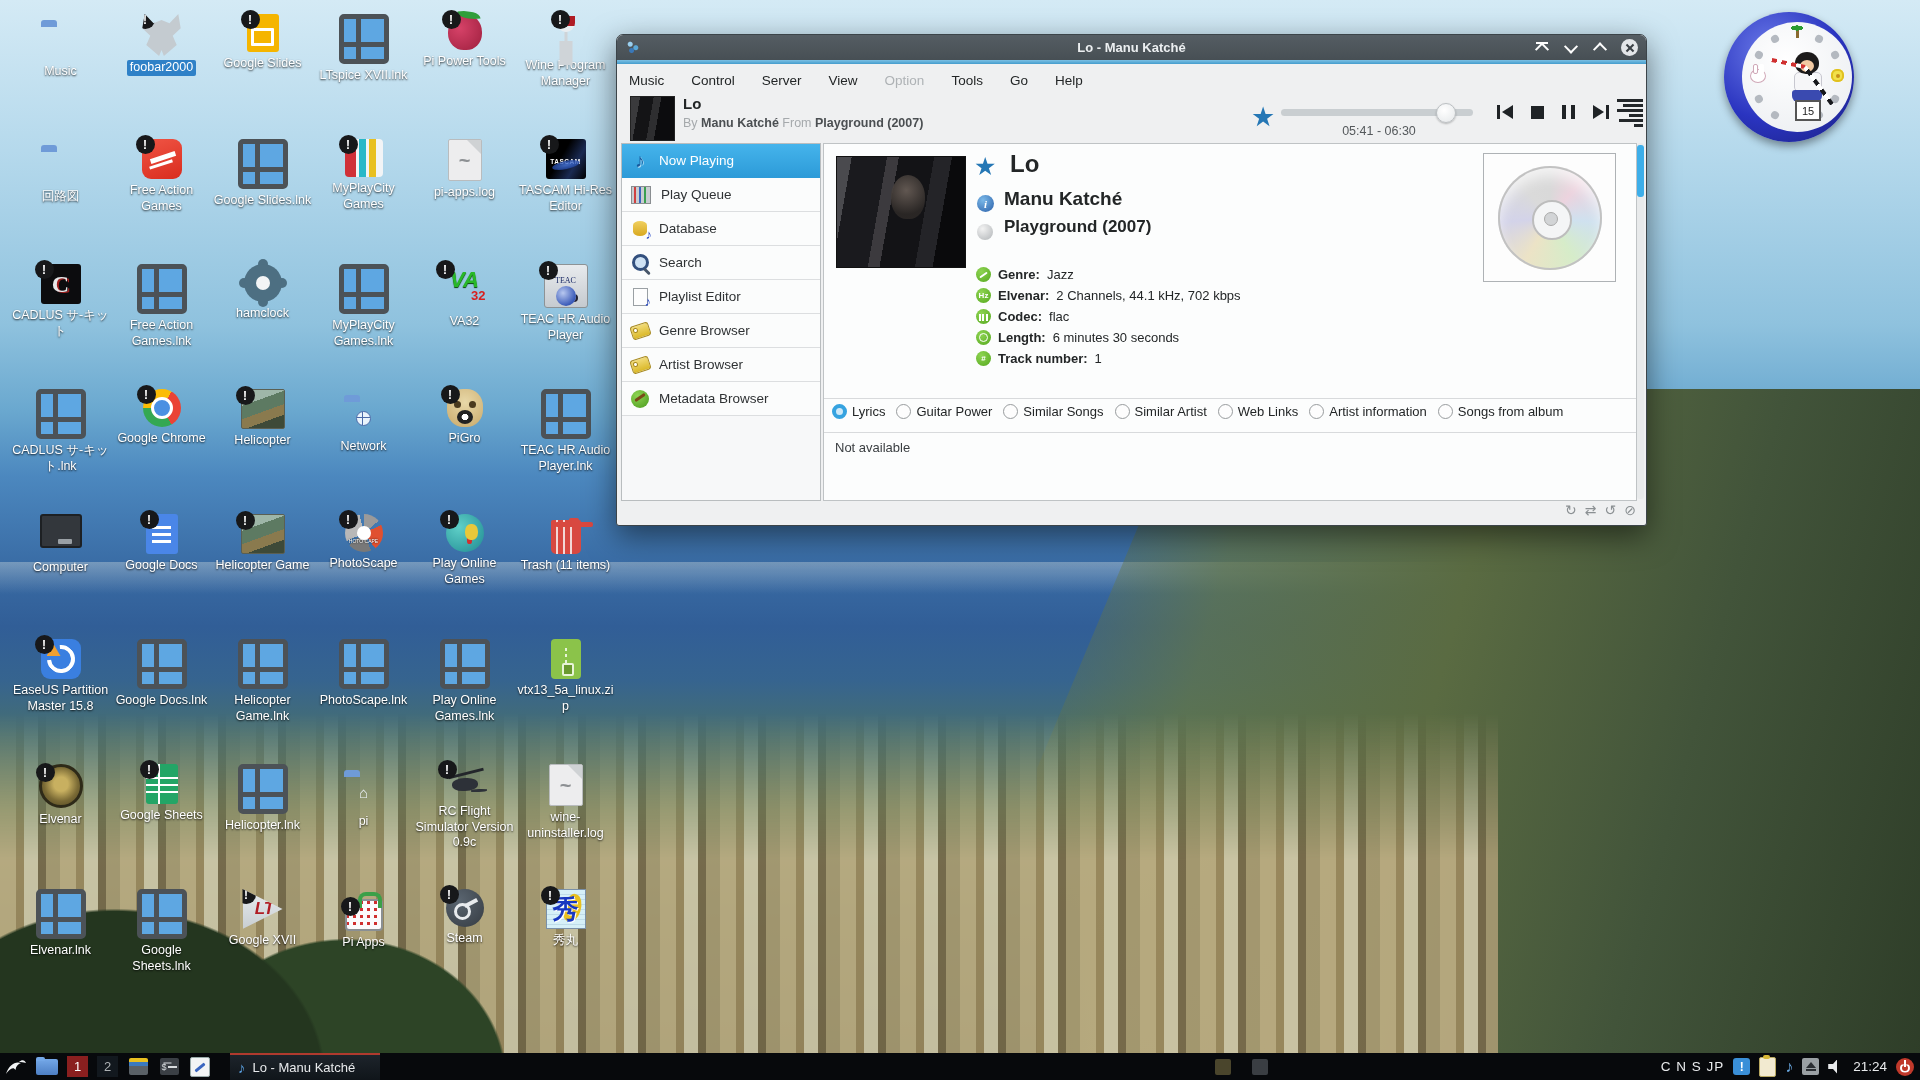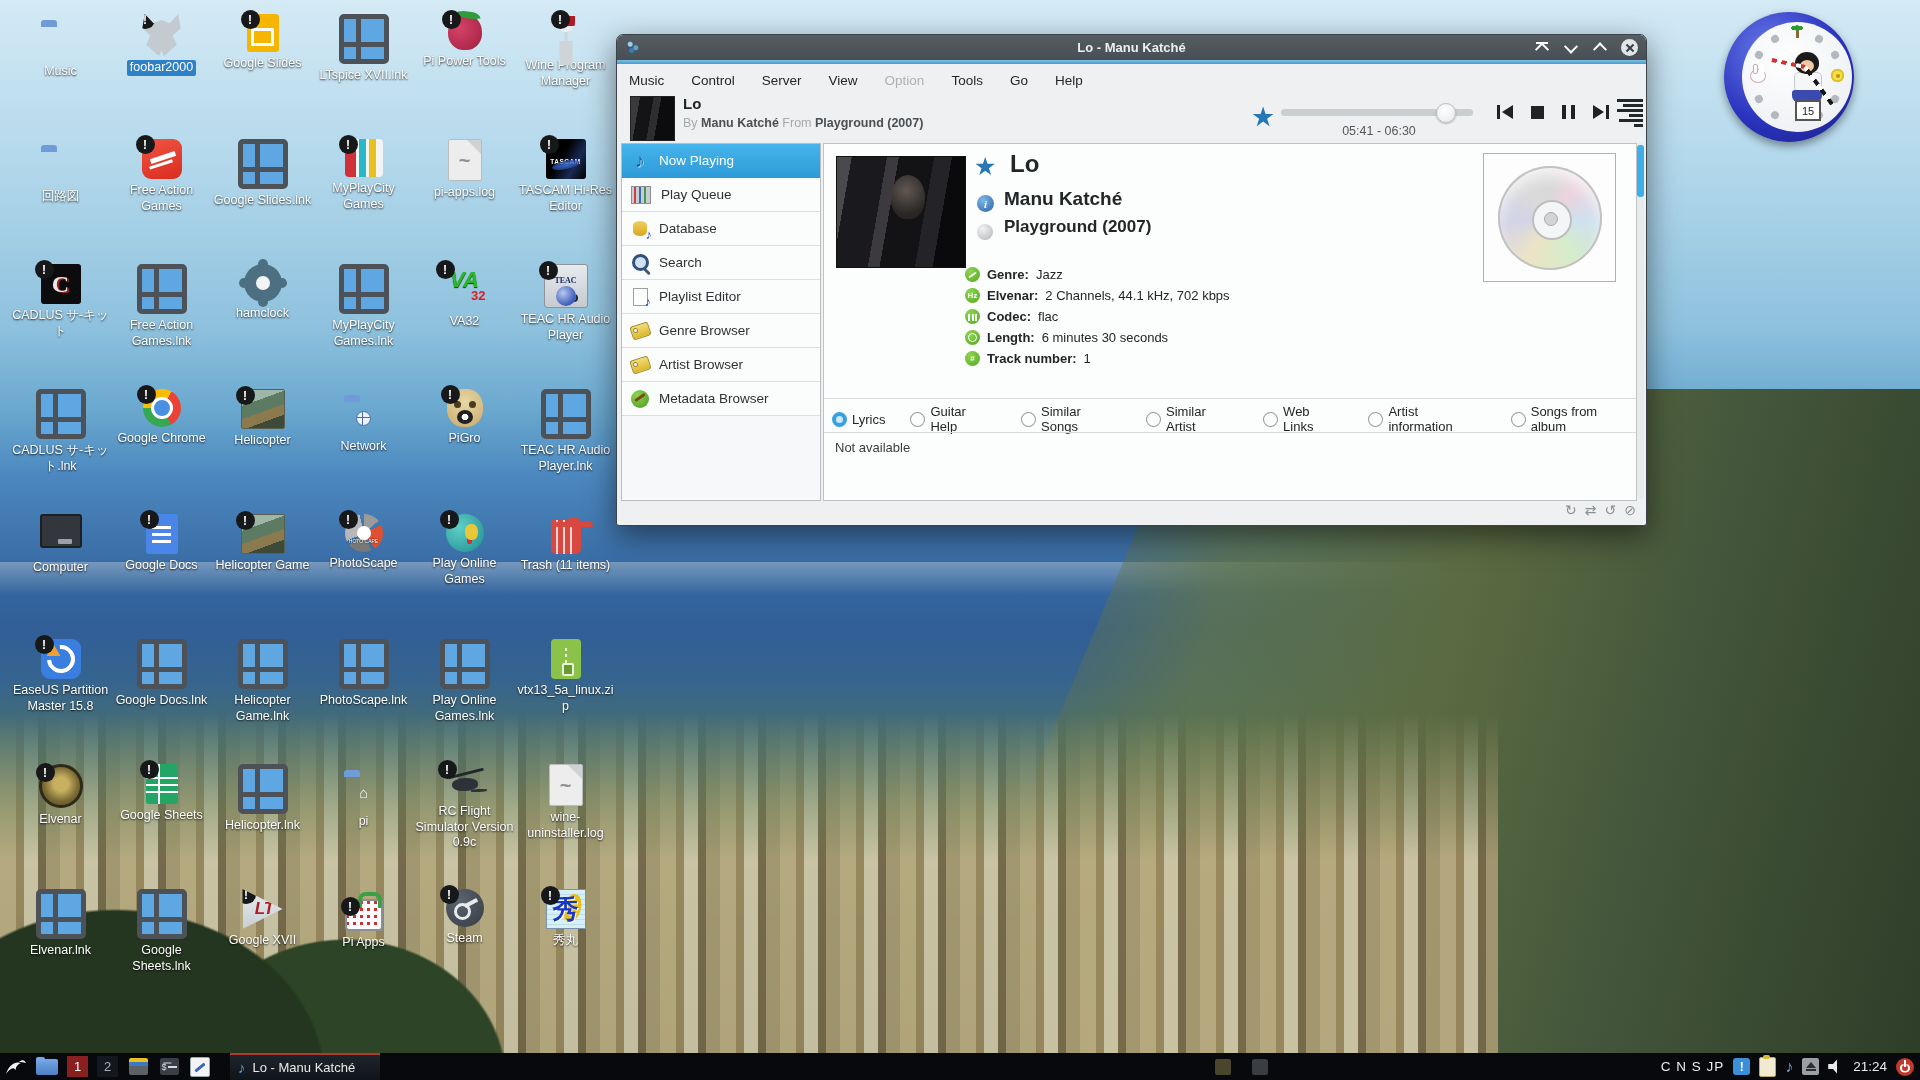--- a/index.html
+++ b/index.html
@@ -66,21 +66,21 @@
   .i-tascam::after{content:"";position:absolute;left:6px;bottom:10px;width:28px;height:8px;border-radius:50%;background:radial-gradient(#4a7ae0,#14348a);transform:rotate(-12deg);opacity:.8}
   .i-cadlus{width:40px;height:40px;border-radius:3px;background:#0c0c0e;display:flex;align-items:center;justify-content:center}
   .i-cadlus .g1{color:#e8e8ea;font-family:"Liberation Serif",serif;font-size:24px;font-weight:bold;text-shadow:2px 1px 0 #a02020}
   .i-gear{width:38px;height:38px;border-radius:50%;background:#4d6f82;
     box-shadow:0 -19px 0 -14px #4d6f82,0 19px 0 -14px #4d6f82,19px 0 0 -14px #4d6f82,-19px 0 0 -14px #4d6f82}
   .i-gear::after{content:"";width:14px;height:14px;border-radius:50%;background:#f2f4f5}
   .i-va32{flex-direction:column}
   .i-va32 .g1{color:#28b828;font-size:22px;font-weight:bold;font-style:italic;line-height:.8;text-shadow:0 1px 1px #064006}
   .i-va32 .g2{color:#d82020;font-size:13px;font-weight:bold;align-self:flex-end;margin-right:2px}
   .i-teac{width:42px;height:42px;border-radius:3px;background:linear-gradient(180deg,#e8ebee,#c6cbd0);border:1px solid #8d9396;flex-direction:column}
-  .i-teac .g1{color:#1a2a66;font-size:8px;font-weight:bold;font-family:"Liberation Serif",serif;margin-top:9px}
+  .i-teac .g1{color:#1a2a66;font-size:8px;font-weight:normal;font-family:"Liberation Serif",serif;margin-top:9px}
   .i-teac::after{content:"";width:20px;height:20px;border-radius:50%;margin-top:1px;background:radial-gradient(circle at 35% 35%,#b8c8f0,#3a5ab8 70%);box-shadow:8px 2px 0 -6px #223}
   .i-photo{width:42px;height:38px;border-radius:2px;border:1px solid #5a5f53;
     background:linear-gradient(160deg,#9eb6a8 0 30%,#5d7a62 30% 55%,#8a7a4e 55% 75%,#3e4a38 75%)}
   .i-pigro{width:36px;height:38px;border-radius:45%;background:radial-gradient(circle at 50% 35%,#e8d8a8,#c9a96a)}
   .i-pigro::before{content:"";position:absolute;left:7px;top:12px;width:7px;height:7px;border-radius:50%;background:#4a3a1e;box-shadow:15px 0 0 #4a3a1e}
   .i-pigro::after{content:"";position:absolute;left:10px;bottom:3px;width:16px;height:14px;border-radius:50%;background:radial-gradient(#fff 30%,#222 32% 100%)}
   .i-monitor{width:38px;height:30px;border-radius:3px;background:#33373c;border:2px solid #1d2023;margin-bottom:8px}
   .i-monitor::after{content:"";position:absolute;bottom:2px;left:16px;width:14px;height:5px;background:#9aa0a5;border-radius:1px}
   .i-gdoc,.i-gsheet{width:32px;height:40px;border-radius:3px}
   .i-gdoc{background:#4a86e8;background-image:linear-gradient(180deg,transparent 12px,#fff 12px 15px,transparent 15px 19px,#fff 19px 22px,transparent 22px 26px,#fff 26px 29px,transparent 29px);background-size:60% 100%;background-position:50% 0;background-repeat:no-repeat}
@@ -223,39 +223,39 @@
     background:radial-gradient(circle at 45% 35%,#6a5f58,#2c2826 70%);opacity:.9}
   .info-star{position:absolute;left:150px;top:8px;font-size:25px}
   .t-title{position:absolute;left:186px;top:6px;font-size:24px;font-weight:bold;color:#232627}
   .r-info{position:absolute;left:153px;top:51px;width:17px;height:17px;border-radius:50%;
     background:radial-gradient(circle at 35% 30%,#7ab8e8,#2a5fa8);color:#fff;font-size:11px;font-weight:bold;font-family:"Liberation Serif",serif;
     display:flex;align-items:center;justify-content:center;font-style:italic}
   .t-artist{position:absolute;left:180px;top:44px;font-size:19px;font-weight:bold;color:#232627}
   .r-sphere{position:absolute;left:153px;top:80px;width:16px;height:16px;border-radius:50%;
     background:radial-gradient(circle at 35% 30%,#f2f2f2,#b0b4b7)}
   .t-album{position:absolute;left:180px;top:73px;font-size:17px;font-weight:bold;color:#232627}
-  #fields{position:absolute;left:141px;top:120px}
+  #fields{position:absolute;left:152px;top:120px}
   .frow{display:flex;align-items:center;gap:7px;height:21px;font-size:13px;color:#232627}
   .frow b{font-weight:bold}
   .fi{width:15px;height:15px;border-radius:50%;background:radial-gradient(circle at 35% 30%,#8ed452,#55a81e);
     display:flex;align-items:center;justify-content:center;color:#fff;font-size:8px;font-weight:bold;position:relative;flex:0 0 15px}
   .fi-violin::after{content:"";width:9px;height:2px;background:#fff;border-radius:1px;transform:rotate(-35deg)}
   .fi-clock::after{content:"";width:7px;height:7px;border-radius:50%;border:1.5px solid #fff}
   .fi-bars::after{content:"";width:9px;height:7px;
     background:linear-gradient(90deg,#fff 0 2px,transparent 2px 3.5px,#fff 3.5px 5.5px,transparent 5.5px 7px,#fff 7px 9px);align-self:flex-end;margin-bottom:3px}
   .cdbox{position:absolute;left:659px;top:9px;width:131px;height:127px;background:#fdfdfd;border:1px solid #aeb2b5;
     display:flex;align-items:center;justify-content:center}
   .cd{width:104px;height:104px;border-radius:50%;position:relative;
     background:conic-gradient(#d9d9d9 0,#ecd3de 40deg,#cfe1ef 95deg,#d6ecc9 150deg,#ece3c6 210deg,#d3d3e9 265deg,#dadada 320deg,#d9d9d9 360deg);
     box-shadow:inset 0 0 0 2px #c2c2c2, inset 0 10px 14px rgba(255,255,255,.7)}
   .cd::before{content:"";position:absolute;left:34px;top:34px;width:36px;height:36px;border-radius:50%;
     background:#f4f5f6;border:2px solid #bdbdbd}
   .cd::after{content:"";position:absolute;left:46px;top:46px;width:12px;height:12px;border-radius:50%;background:#d2d4d6;border:1px solid #aaa}
   .divider{position:absolute;left:0;right:0;height:1px;background:#d8dadc}
-  #tabs{position:absolute;left:8px;top:260px;display:flex;gap:25px;align-items:center}
+  #tabs{position:absolute;left:8px;top:260px;display:flex;gap:11px;align-items:center}
   .tab{display:flex;align-items:center;gap:5px;cursor:pointer}
   .radio{width:15px;height:15px;border-radius:50%;border:1px solid #989c9e;background:#fdfdfd;box-sizing:border-box}
   .radio.sel{border:4px solid #36a3e0;background:#cfe9f8}
   .tab span.tlabel{font-size:13px;color:#232627}
   .status{position:absolute;left:11px;top:296px;font-size:13px;color:#3a3e41}
   .vscroll{position:absolute;left:1020px;top:108px;width:7px;height:356px;background:#e8eaeb;border-radius:3px}
   .vscroll .sthumb{position:absolute;left:0;top:2px;width:7px;height:52px;border-radius:3px;background:#3daee9}
   .miniicons{position:absolute;right:10px;top:468px;display:flex;gap:8px;align-items:center}
   .mi{font-size:14px;color:#8b9093;cursor:pointer;line-height:1}
 
@@ -928,21 +928,21 @@
     </div>
     <div class="divider" style="top:254px"></div>
     <div id="tabs">
     <span class="tab">
       <span class="radio sel"></span>
       <span class="tlabel">Lyrics</span>
     </span>
 
     <span class="tab">
       <span class="radio"></span>
-      <span class="tlabel">Guitar Help</span>
+      <span class="tlabel">Guitar Power</span>
     </span>
 
     <span class="tab">
       <span class="radio"></span>
       <span class="tlabel">Similar Songs</span>
     </span>
 
     <span class="tab">
       <span class="radio"></span>
       <span class="tlabel">Similar Artist</span>

